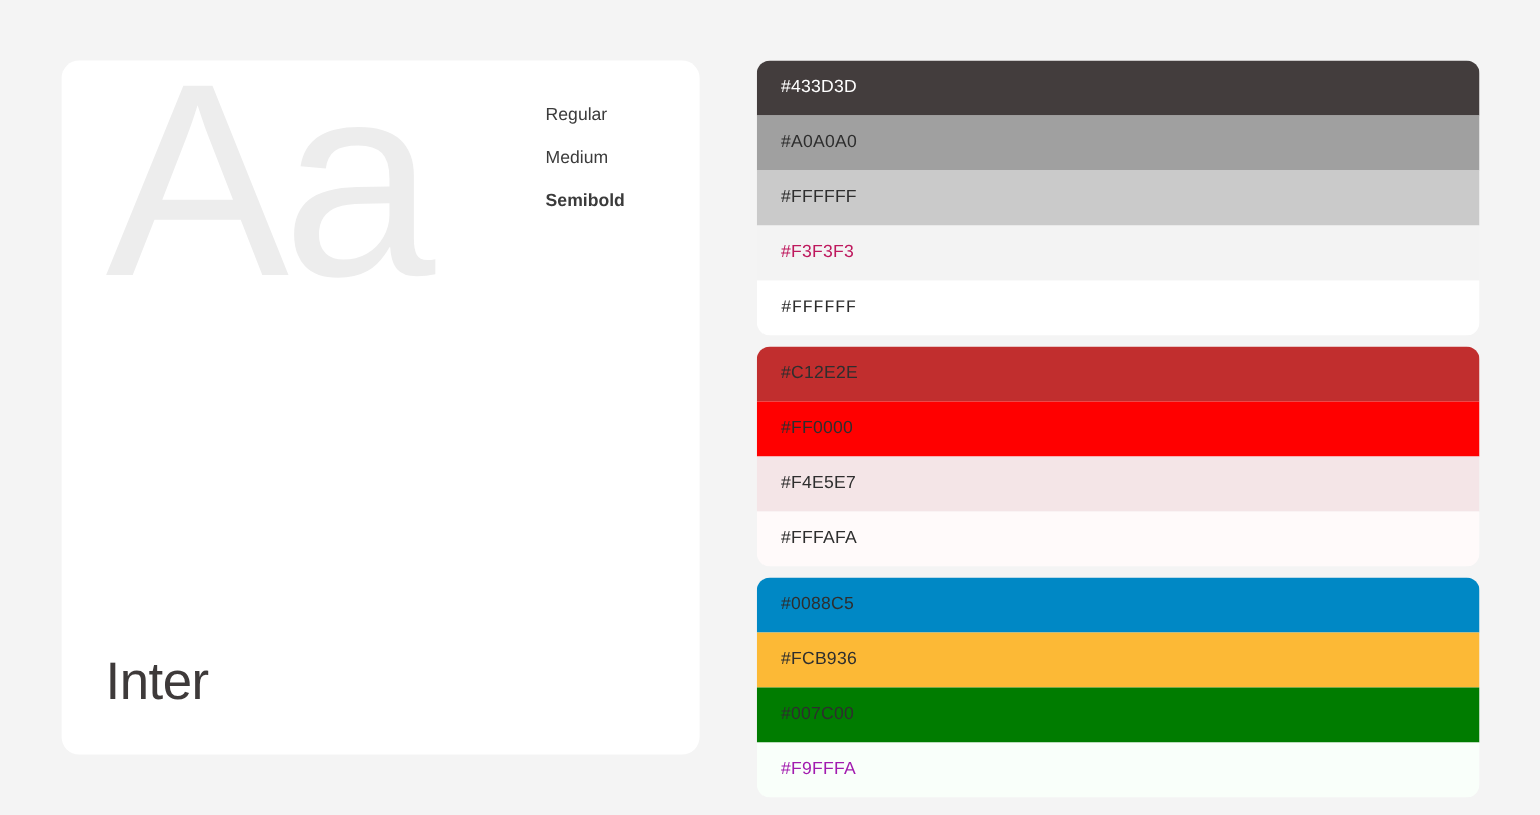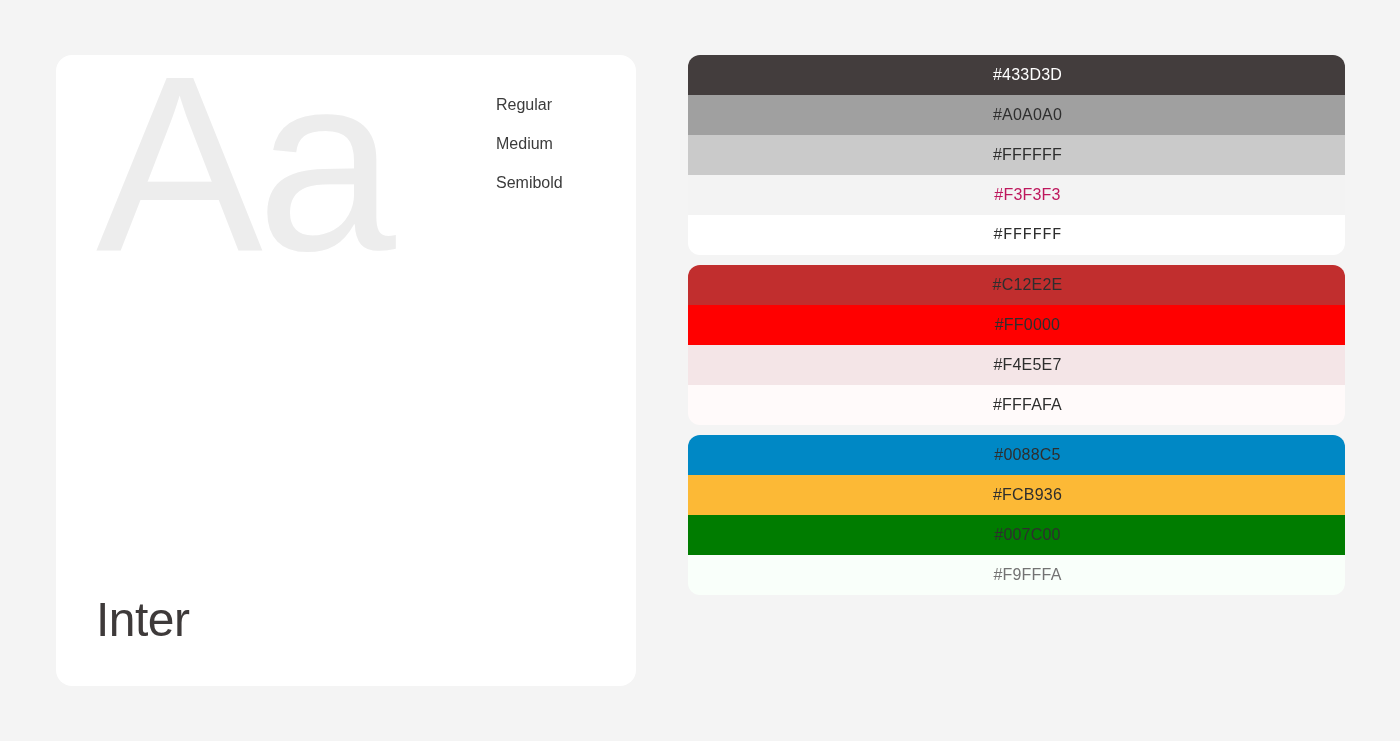--- a/index.html
+++ b/index.html
@@ -56,21 +56,21 @@
   }
 
   .weight-item {
     font-size: 16px;
     line-height: 20px;
     color: #3B3B3B;
     white-space: nowrap;
   }
   .weight-item.w-regular  { font-weight: 400; }
   .weight-item.w-medium   { font-weight: 400; }
-  .weight-item.w-semibold { font-weight: 400; }
+  .weight-item.w-semibold { font-weight: 700; }
 
   .font-name {
     position: absolute;
     left: 40px;
     bottom: 38px;
     font-size: 48px;
     line-height: 56px;
     color: #3E3A3A;
     font-weight: 400;
     letter-spacing: -0.5px;
@@ -86,25 +86,24 @@
     flex-direction: column;
     gap: 10px;
   }
 
   .swatch-group {
     border-radius: 12px;
     overflow: hidden;
   }
 
   .swatch-row {
-    height: 40px;
+    height: 50px;
     display: flex;
     align-items: center;
     padding-left: 22px;
-    justify-content: center;
   }
 
   .swatch-label {
     font-size: 16px;
     line-height: 20px;
     letter-spacing: 0.2px;
     font-weight: 400;
     white-space: nowrap;
   }
 </style>
@@ -166,19 +165,19 @@
       <div class="swatch-row" style="background-color: rgb(0, 136, 197);">
         <span class="swatch-label" style="color: rgb(46, 46, 46);">#0088C5</span>
       </div>
       <div class="swatch-row" style="background-color: rgb(252, 185, 54);">
         <span class="swatch-label" style="color: rgb(46, 46, 46);">#FCB936</span>
       </div>
       <div class="swatch-row" style="background-color: rgb(0, 124, 0);">
         <span class="swatch-label" style="color: rgb(46, 46, 46);">#007C00</span>
       </div>
       <div class="swatch-row" style="background-color: rgb(249, 255, 250);">
-        <span class="swatch-label" style="color: #737373;">#F9FFFA</span>
+        <span class="swatch-label" style="color: #a21caf;">#F9FFFA</span>
       </div>
     </div>
 
   </section>
 
 </div>
 
 </body></html>

